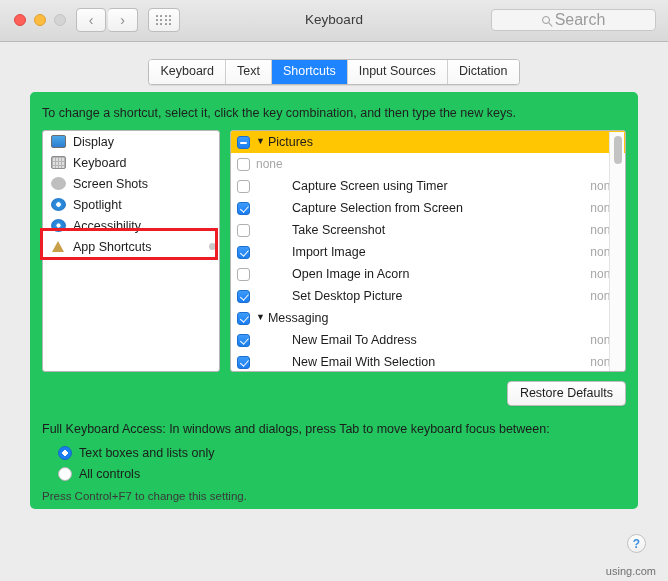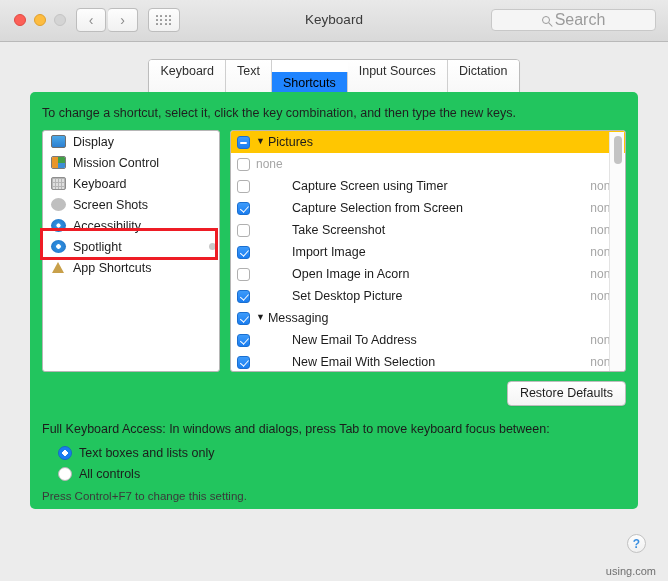--- a/index.html
+++ b/index.html
@@ -87,21 +87,21 @@
   }
   .tab {
     padding: 4px 11px 5px;
     font-size: 12.5px; color: #2e2e2e;
     background: linear-gradient(to bottom,#ffffff,#f7f7f7);
     border-right: 1px solid #cfcfcf;
     white-space: nowrap;
     line-height: 15px;
   }
   .tab:last-child { border-right: none; }
-  .tab.active { background: #1f84ff; color: #000000; margin-top: 12px; }
+  .tab.active { background: #1f84ff; color: #ffffff; }
 
   
   #panel {
     position: absolute; left: 30px; top: 92px;
     width: 608px; height: 417px;
     background: #22c55e;
     border-radius: 5px;
   }
 
   #hint {
@@ -352,38 +352,34 @@
     <div id="hint">To change a shortcut, select it, click the key combination, and then type the new keys.</div>
 
     <div id="panes">
       <div id="sidebar">
         <div id="sidebar-items">
             <div class="side-item">
               <span class="side-ico ico-display"></span>
               <span>Display</span>
             </div>
             <div class="side-item">
-              <span class="side-ico ico-mission"></span>
-              <span>Mission Control</span>
-            </div>
-            <div class="side-item">
               <span class="side-ico ico-keyboard"></span>
               <span>Keyboard</span>
             </div>
             <div class="side-item">
               <span class="side-ico ico-screenshot"></span>
               <span>Screen Shots</span>
             </div>
             <div class="side-item">
+              <span class="side-ico ico-spotlight"></span>
+              <span>Spotlight</span>
+            </div>
+            <div class="side-item">
               <span class="side-ico ico-access"></span>
               <span>Accessibility</span>
-            </div>
-            <div class="side-item">
-              <span class="side-ico ico-spotlight"></span>
-              <span>Spotlight</span>
             </div>
             <div class="side-item">
               <span class="side-ico ico-appshort"></span>
               <span>App Shortcuts</span>
             </div>
           </div>
         <div id="sb-dot"></div>
       </div>
 
       <div id="shortcut-list">

